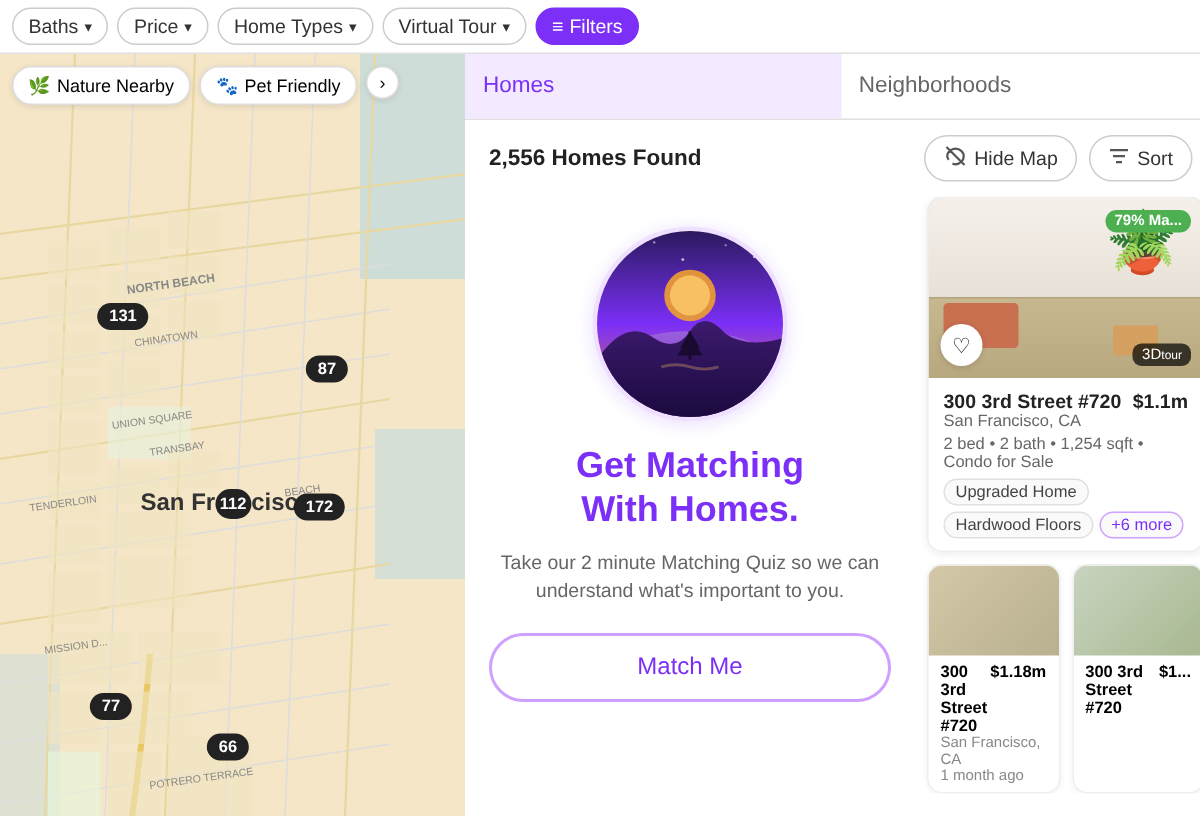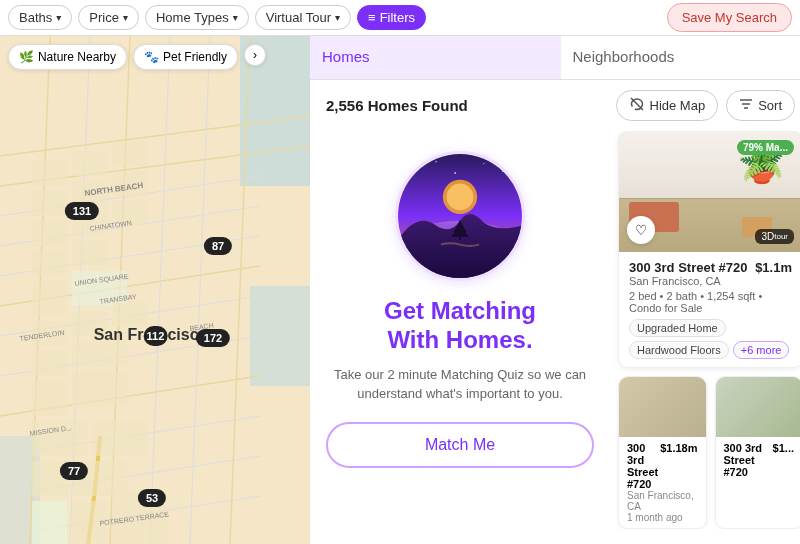--- a/index.html
+++ b/index.html
@@ -195,21 +195,20 @@
     <span class="chevron">▾</span>
   </button>
   <button class="filter-btn">
     <span>Virtual Tour</span>
     <span class="chevron">▾</span>
   </button>
   <button class="filter-btn active">
     <span>≡</span>
     <span>Filters</span>
   </button>
-  <button class="save-search-btn">Save My Search</button>
 </div>
 
 <div class="main-layout">
 
   <div class="map-panel">
     <div class="map-bg">
 
       <svg class="map-roads" viewBox="0 0 310 508" xmlns="http://www.w3.org/2000/svg">
 
         <rect x="240" y="0" width="70" height="150" fill="#a8d4e8" opacity="0.5"></rect>
@@ -287,21 +286,21 @@
           <span>🐾</span>
           <span>Pet Friendly</span>
         </div>
         <div class="tag-arrow">›</div>
       </div>
 
       <div class="map-marker" style="left:82px;top:175px;">131</div>
       <div class="map-marker" style="left:218px;top:210px;">87</div>
       <div class="map-marker" style="left:213px;top:302px;">172</div>
       <div class="map-marker" style="left:74px;top:435px;">77</div>
-      <div class="map-marker" style="left:152px;top:462px;">53</div>
+      <div class="map-marker" style="left:152px;top:462px;">66</div>
 
     </div>
   </div>
 
   <div class="right-panel">
 
     <div class="tabs">
       <div class="tab active">Homes</div>
       <div class="tab">Neighborhoods</div>
     </div>

